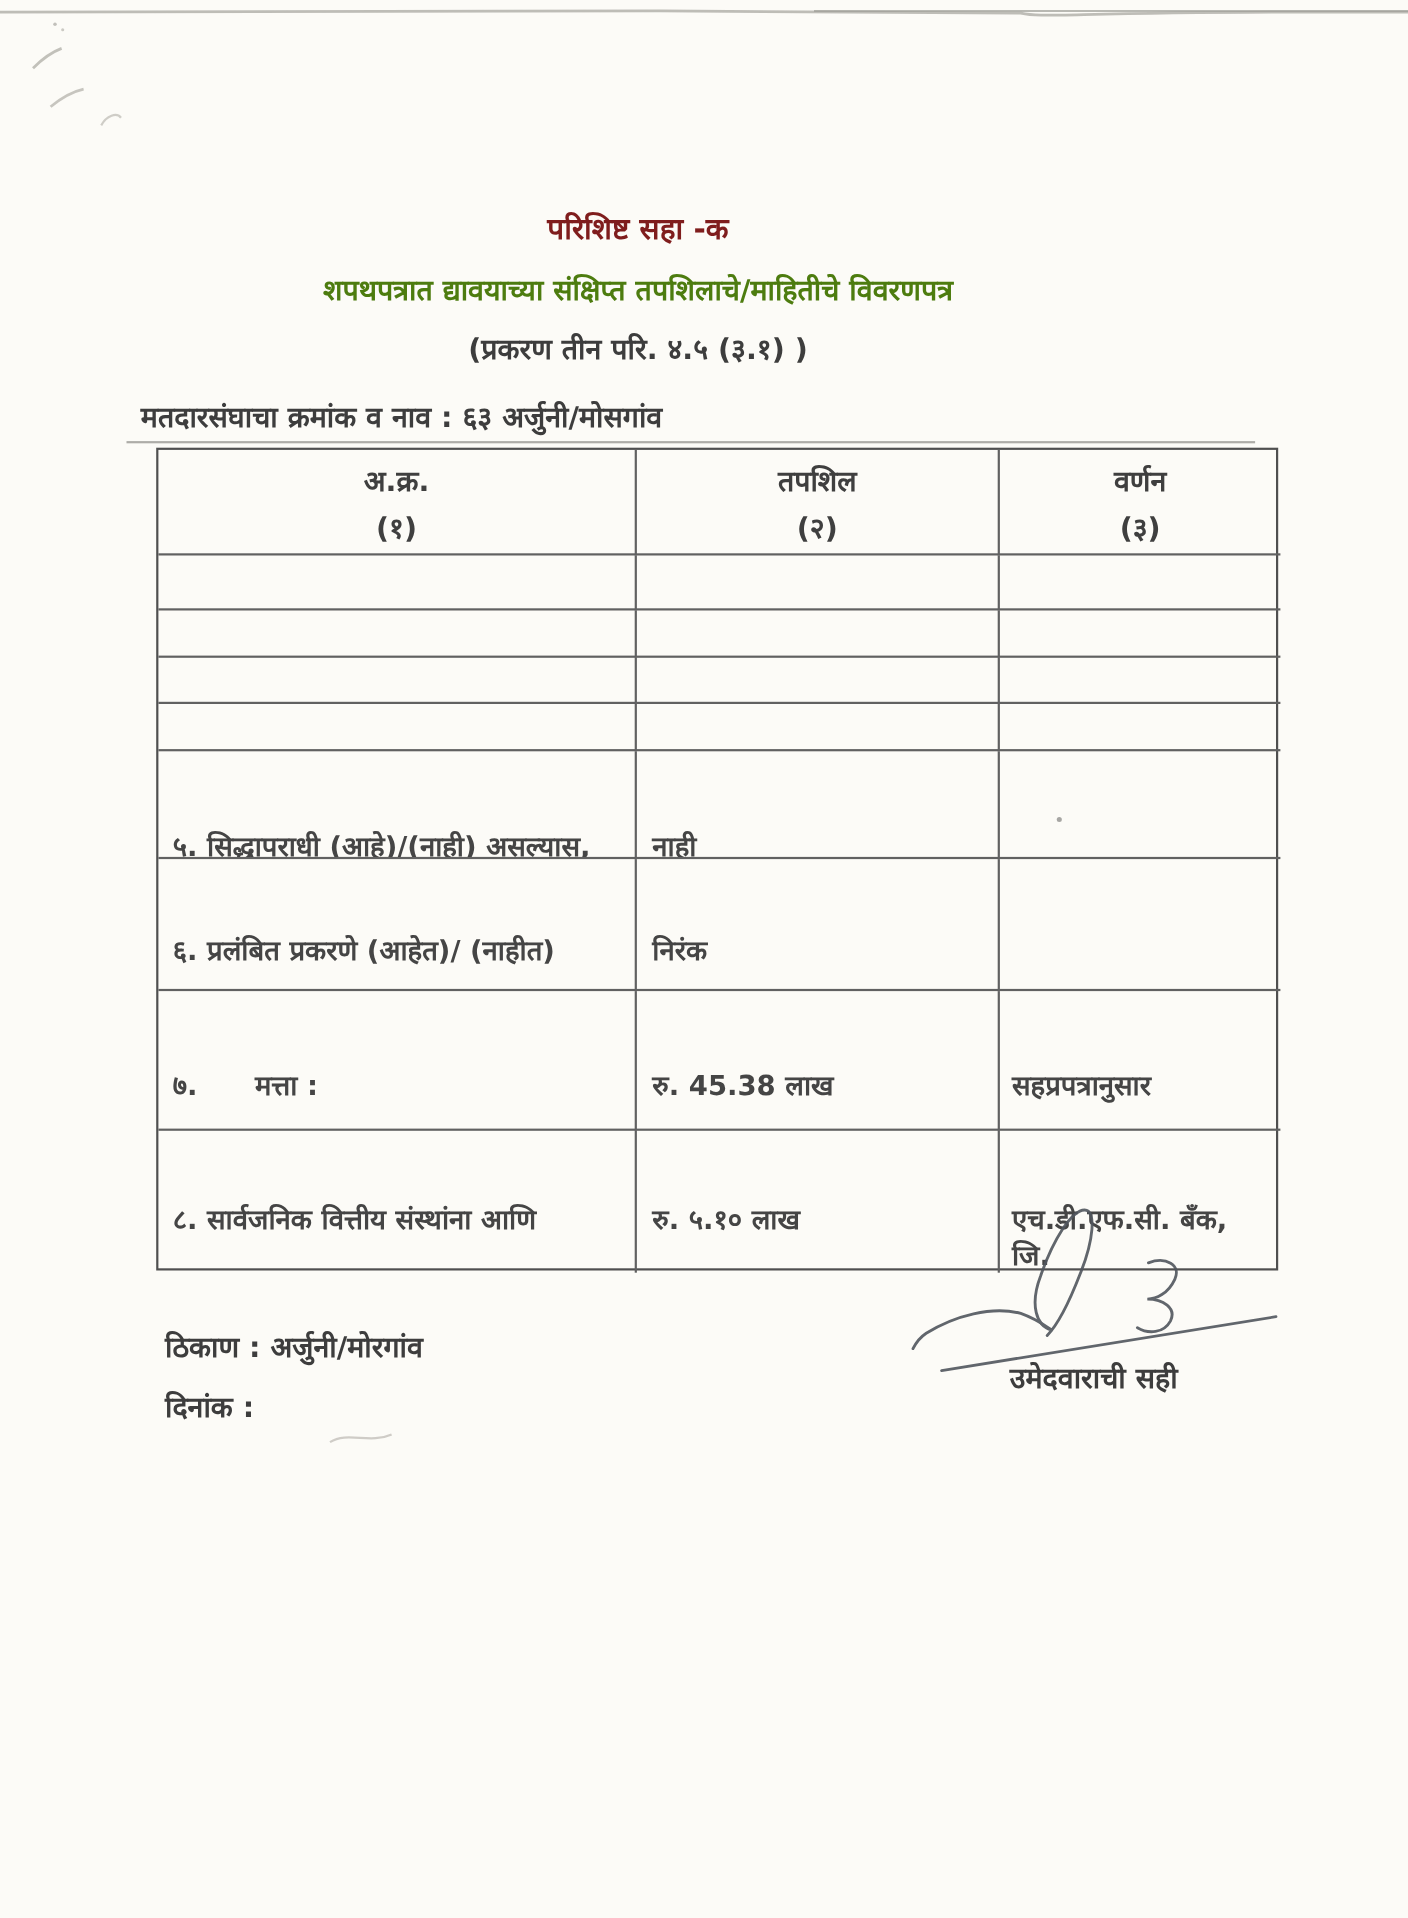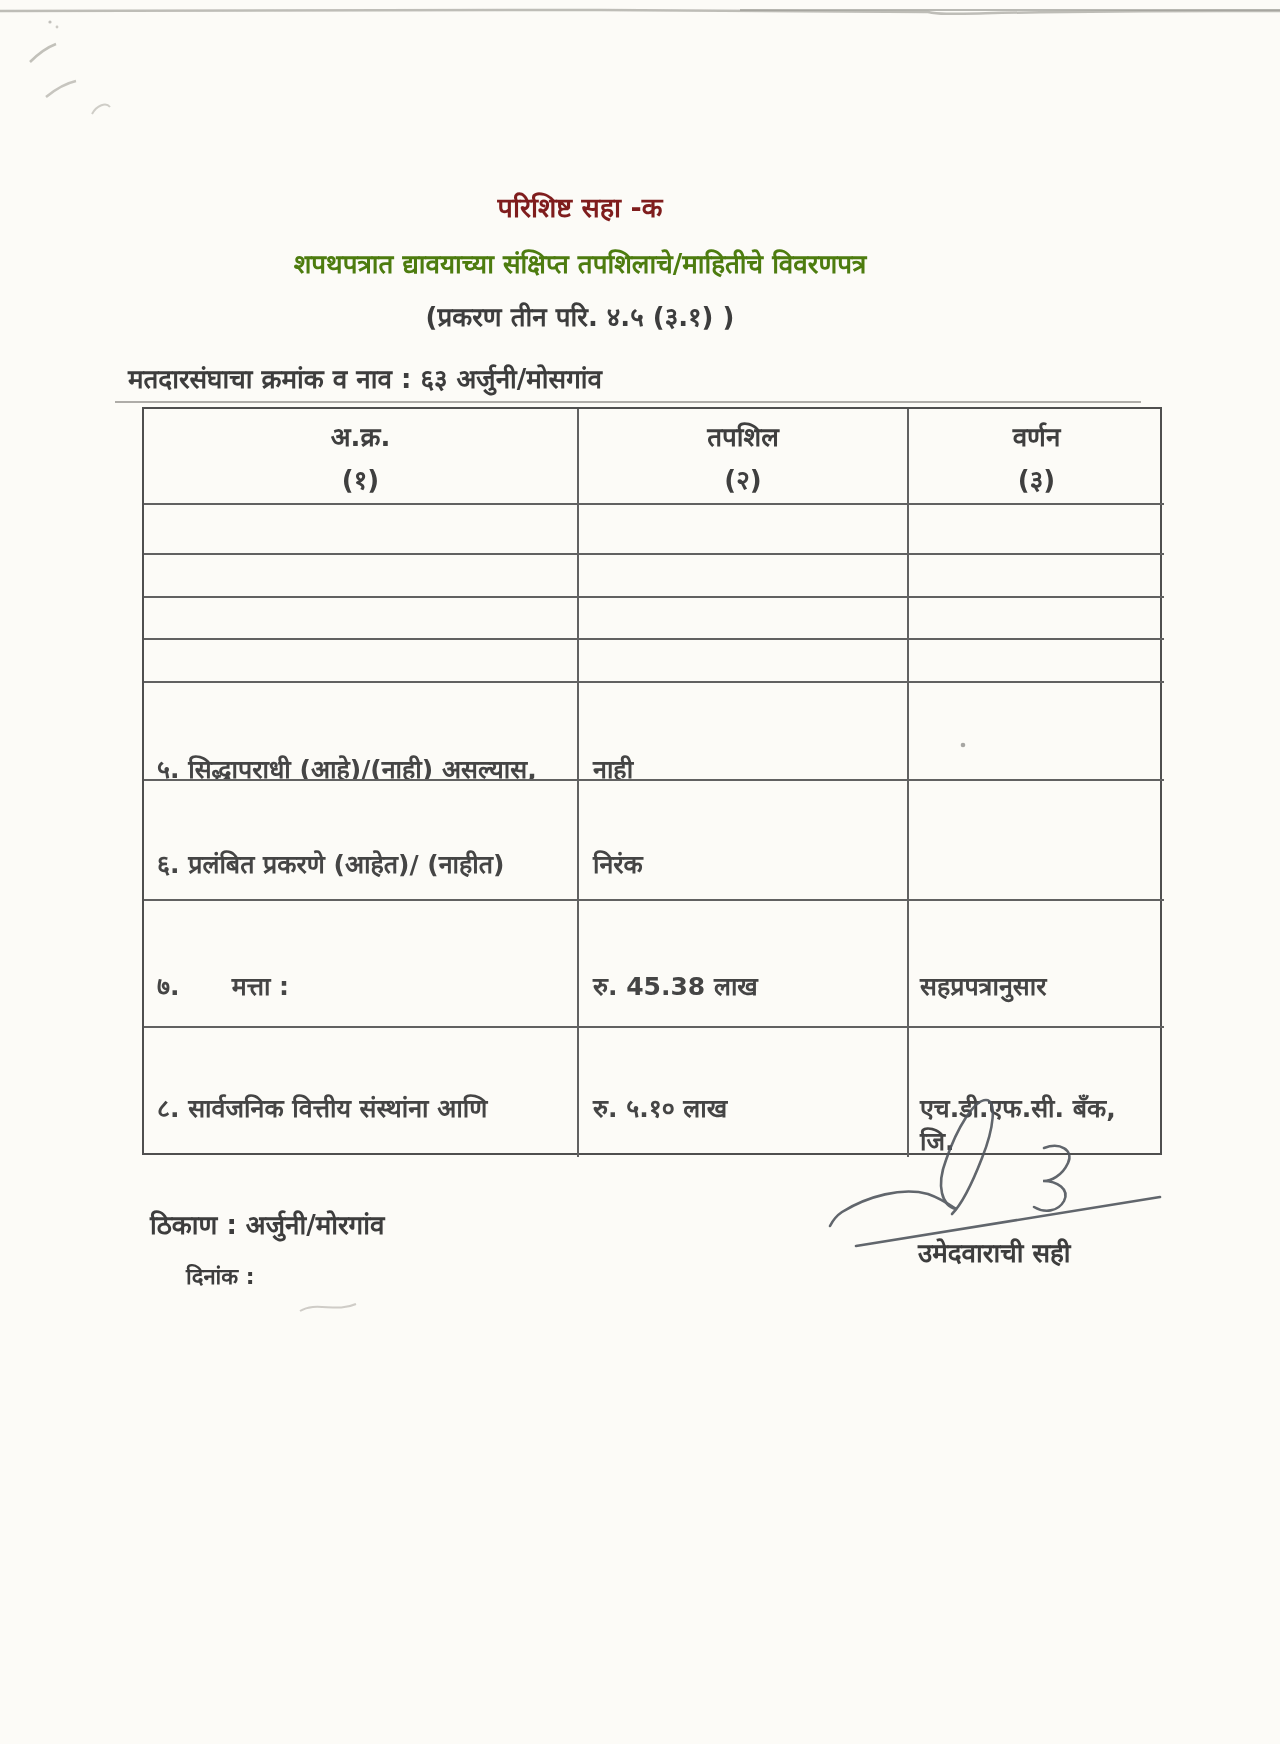--- a/index.html
+++ b/index.html
@@ -62,21 +62,21 @@
   .c1{padding:6px 8px 0 13px;}
   .c2{padding:6px 8px 12px 14px;}
   .c3{padding:6px 8px 0 11px;}
   .ln{line-height:33px;}
   .row5 .ln{line-height:45px;}
   .row6 .ln{line-height:40px;}
   .row7 .ln{line-height:43px;}
 
   
   .place-line{position:absolute;left:150px;top:1206px;font-size:26px;font-weight:700;color:#3d3d3d;}
-  .date-line{position:absolute;left:150px;top:1260px;font-size:22px;font-weight:700;color:#3d3d3d;margin-left:36px;}
+  .date-line{position:absolute;left:150px;top:1260px;font-size:26px;font-weight:700;color:#3d3d3d;}
   .sig-label{position:absolute;left:918px;top:1234px;font-size:26px;font-weight:700;color:#3d3d3d;}
   .sig-svg{position:absolute;left:0;top:0;pointer-events:none;}
 </style>
 </head>
 <body>
 
 <div class="page">
 
   <svg class="artifacts" width="1280" height="1744">
     <path d="M0,11 C260,9 620,9 928,12 C950,17 972,10 1280,11" stroke="#b3b2ac" stroke-width="2.5" fill="none" opacity="0.85"></path>

